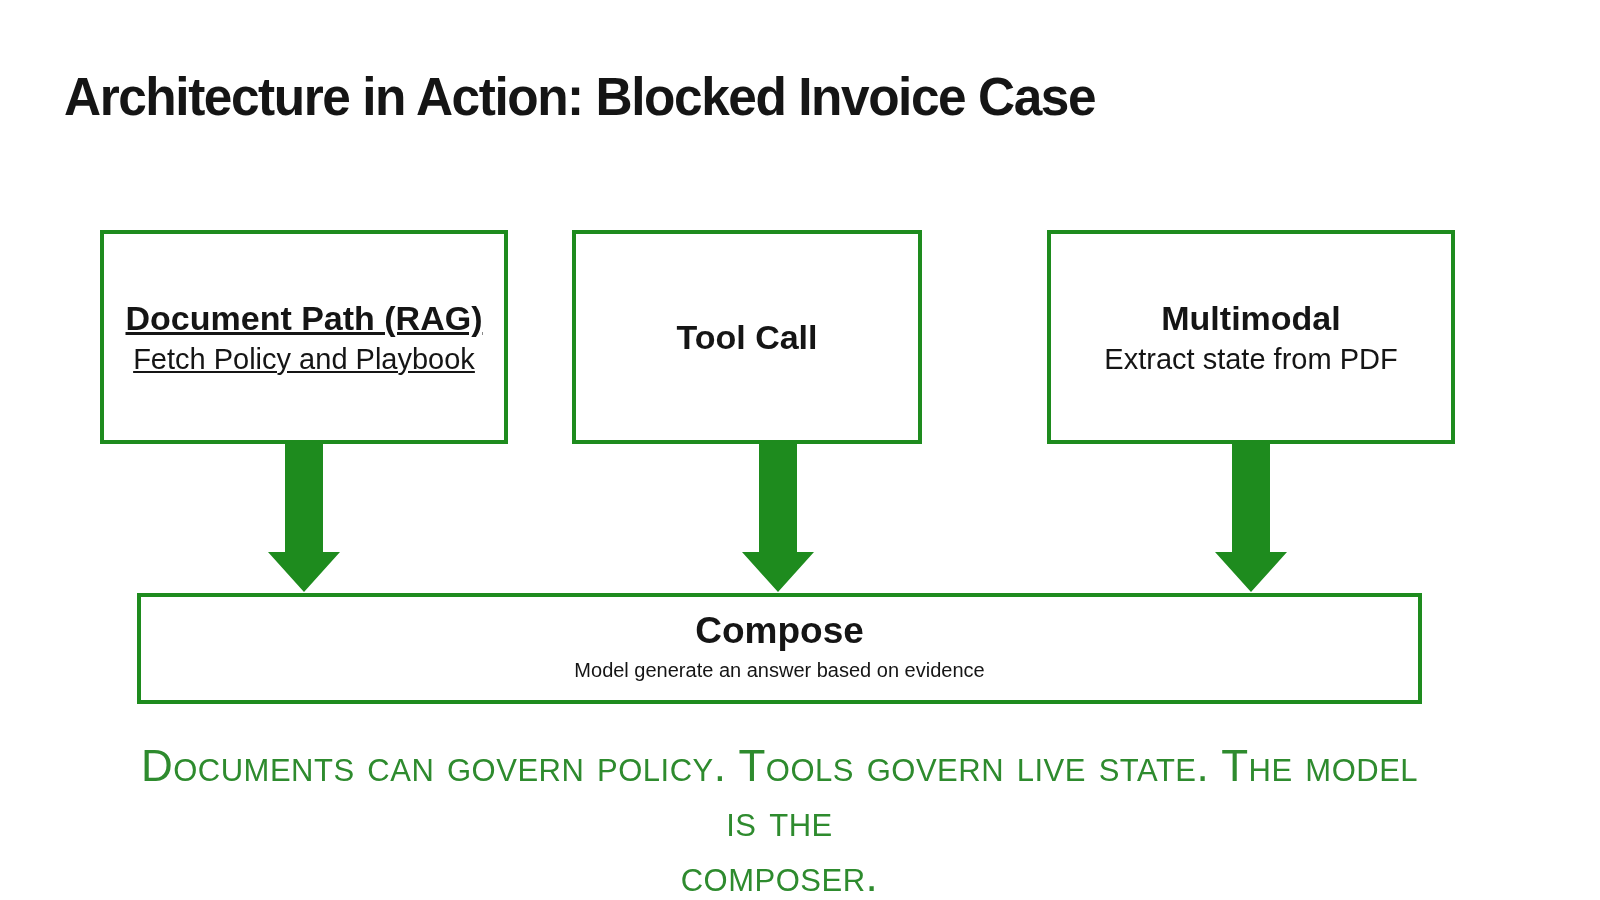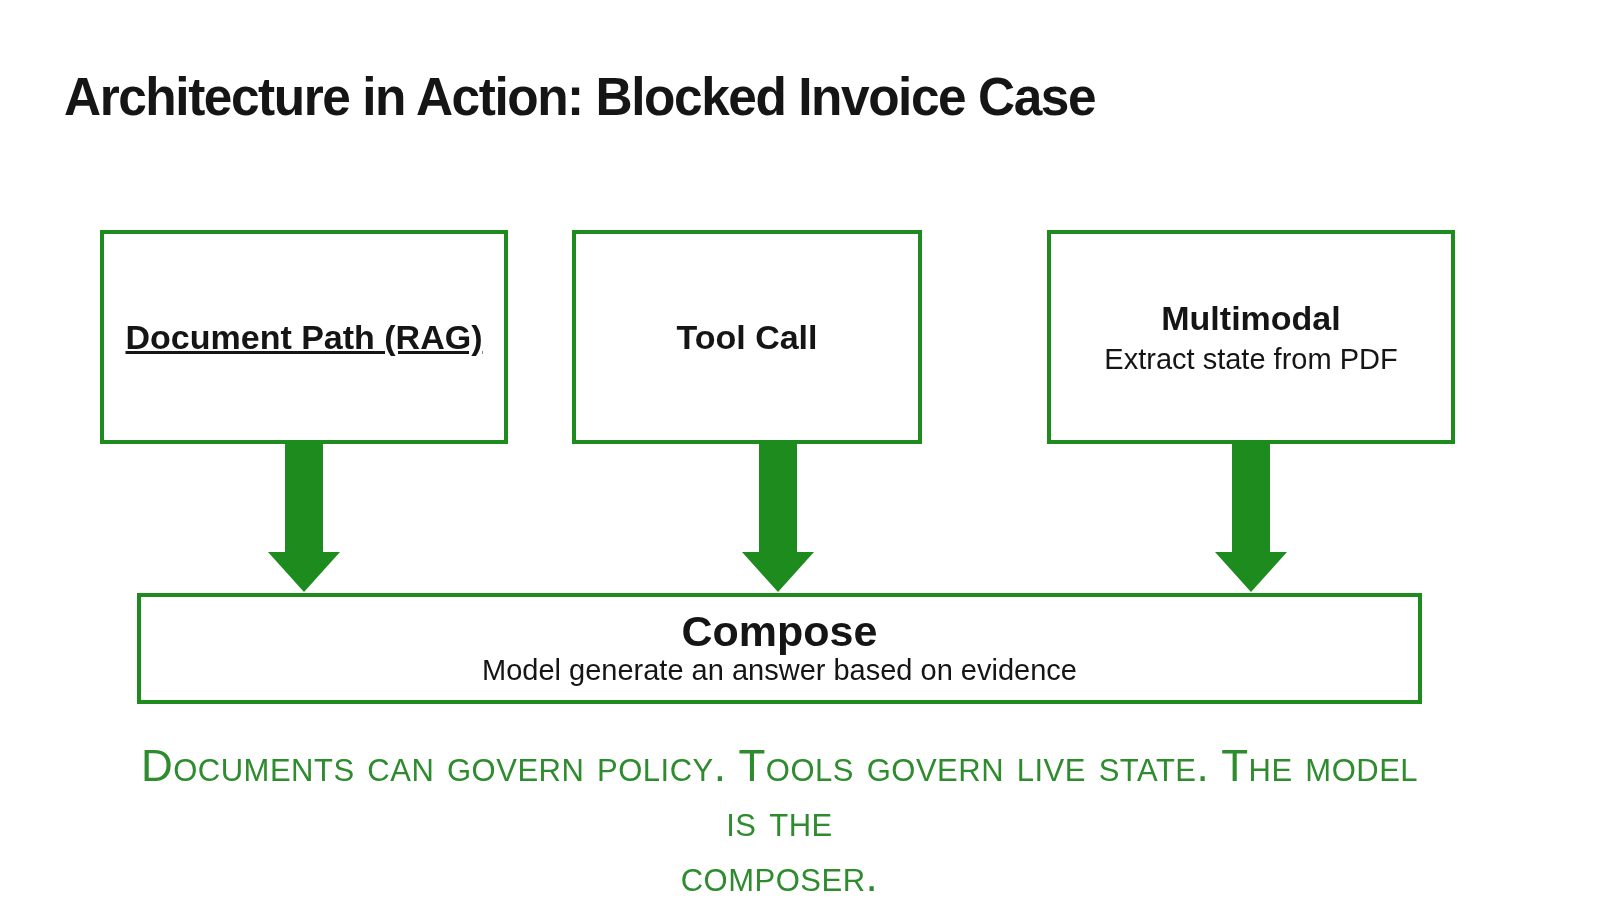--- a/index.html
+++ b/index.html
@@ -39,40 +39,41 @@
   .arrow-1{left:268px;}
   .arrow-2{left:742px;}
   .arrow-3{left:1215px;}
   .compose-box{
     position:absolute;left:137px;top:593px;width:1285px;height:111px;
     border:4px solid var(--green);
     box-sizing:border-box;background:#fff;
     display:flex;flex-direction:column;align-items:center;justify-content:center;
     text-align:center;
   }
-  .compose-title{font-size:43px;font-weight:700;line-height:42px;color:var(--text);}
-  .compose-sub{font-size:29px;line-height:36px;color:var(--text);}
+  .compose-title{font-size:37px;font-weight:700;line-height:42px;color:var(--text);}
+  .compose-sub{font-size:20px;line-height:36px;color:var(--text);}
   .caption{
     position:absolute;left:137px;top:738px;width:1285px;
     text-align:center;
     color:var(--caption-green);
     font-variant:small-caps;
     font-size:44px;line-height:55px;letter-spacing:0.5px;
   }
   .caption-line{display:block;}
 </style>
 </head>
 <body>
 
 <div class="slide">
 
   <div class="page-title">Architecture in Action: Blocked Invoice Case</div>
 
   <div class="node node-1">
     <div class="node-title">Document Path (RAG)</div>
+    <div class="node-sub">Fetch Policy and Playbook</div>
   </div>
 
   <div class="node node-2">
     <div class="node-title">Tool Call</div>
   </div>
 
   <div class="node node-3">
     <div class="node-title">Multimodal</div>
     <div class="node-sub">Extract state from PDF</div>
   </div>

